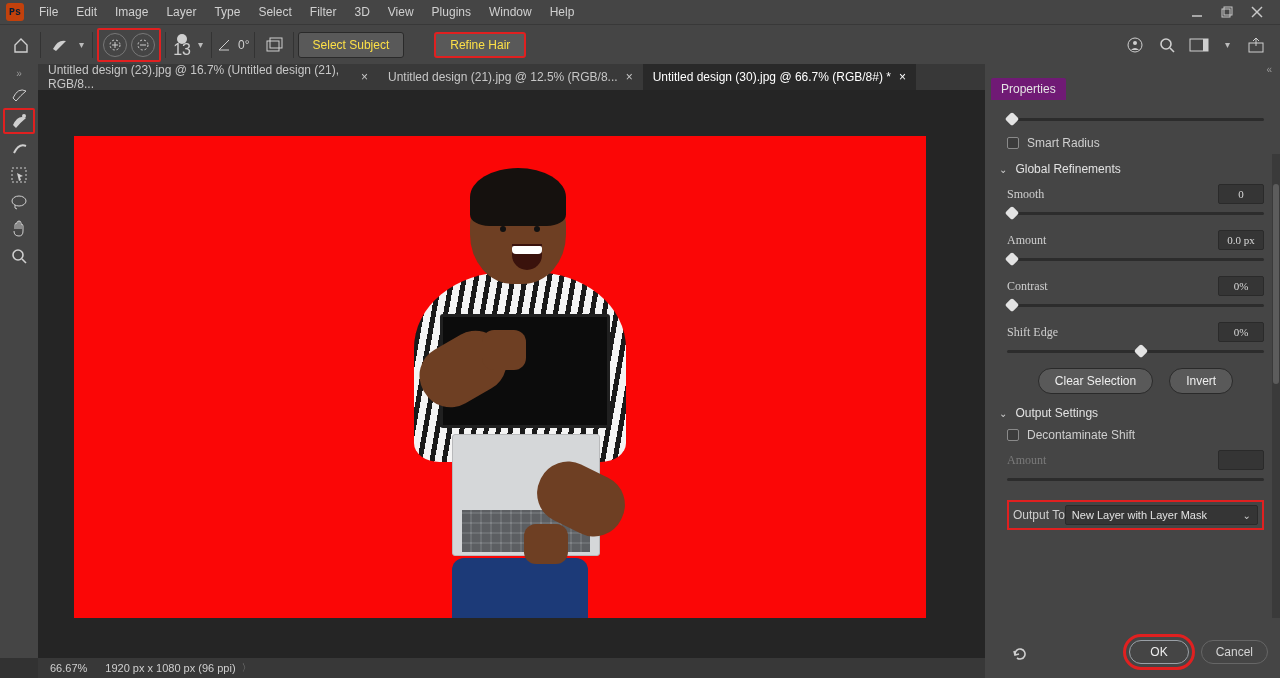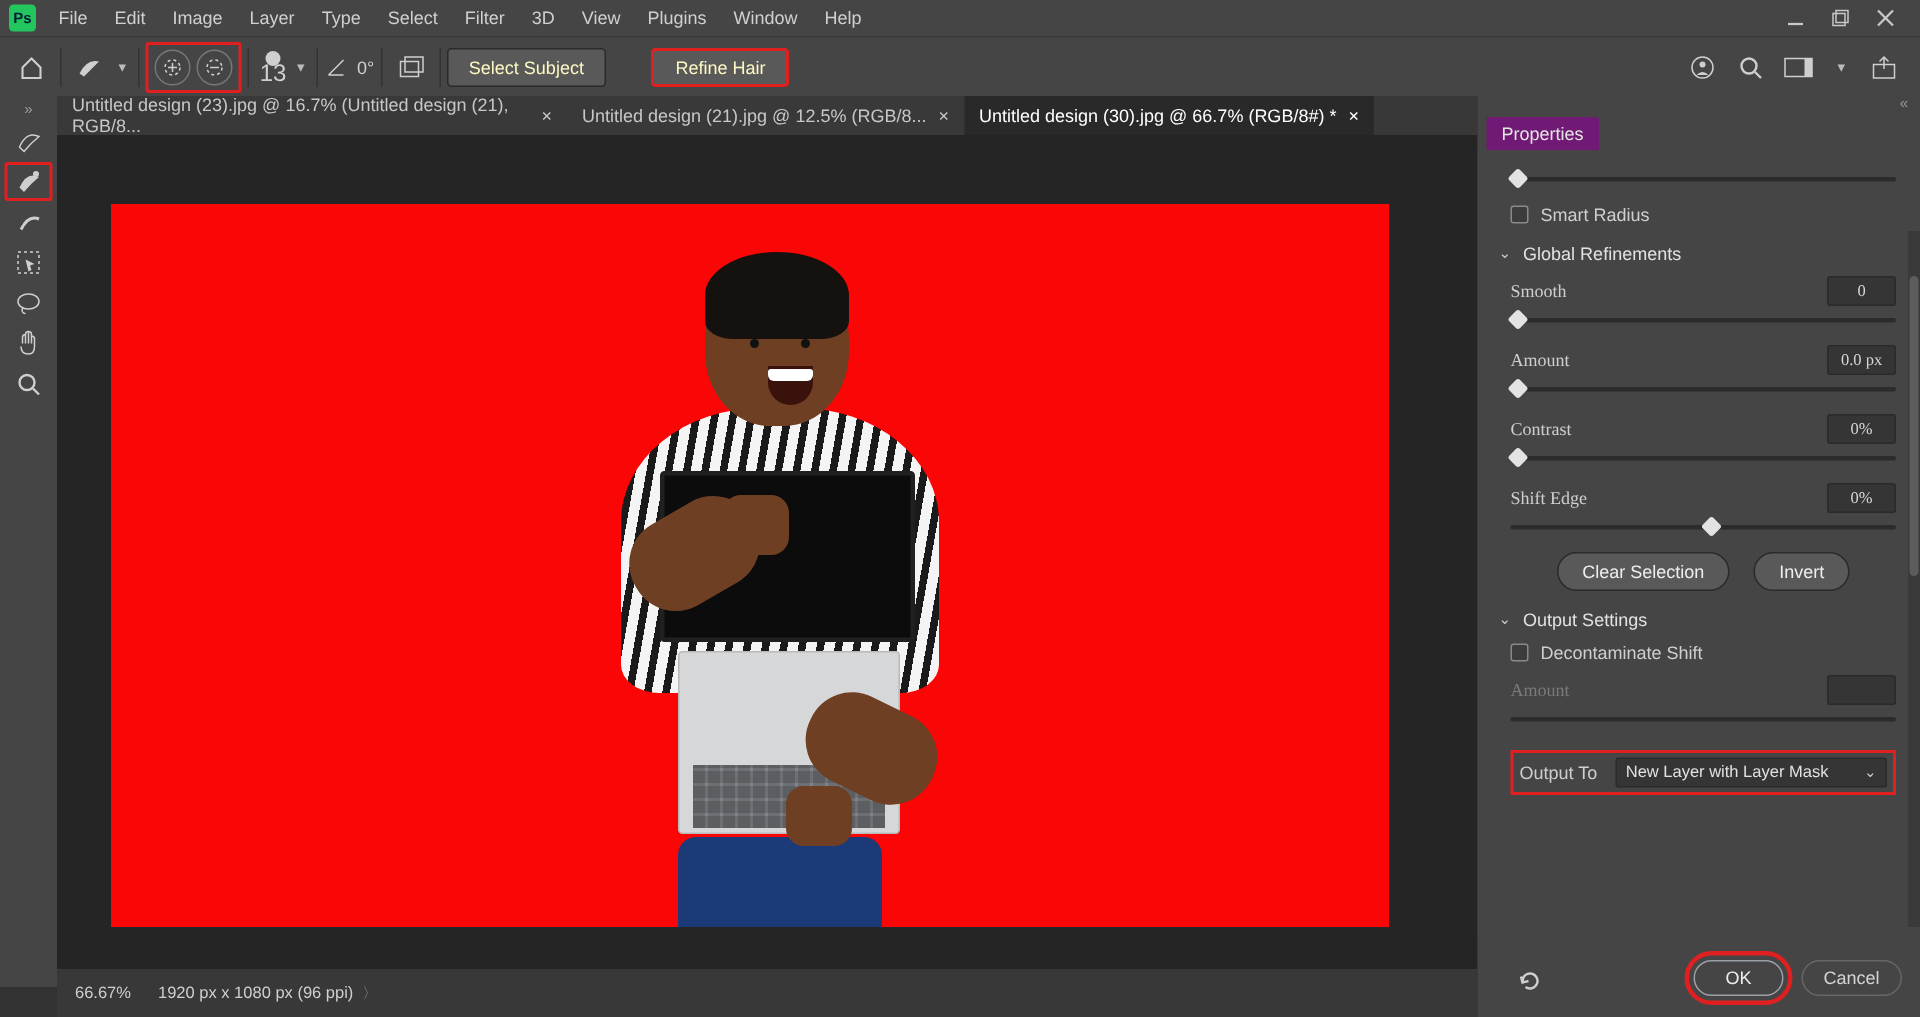--- a/index.html
+++ b/index.html
@@ -14,21 +14,21 @@
     font-size: 12px;
   }
   
   .menubar {
     height: 24px;
     background: #454545;
     display: flex;
     align-items: center;
     padding: 0 6px;
   }
-  .ps-logo { width: 18px; height: 18px; background: #22c55e; border-radius: 3px; margin-right: 6px; display:flex; align-items:center; justify-content:center; font-size:10px; font-weight:700; color:#001e36; }
+  .ps-logo { width: 18px; height: 18px; background: #c2410c; border-radius: 3px; margin-right: 6px; display:flex; align-items:center; justify-content:center; font-size:10px; font-weight:700; color:#001e36;font-family:Liberation Mono, monospace; }
   .menu-item { padding: 4px 9px; font-size: 12px; cursor: pointer; }
   .menubar .spacer { flex: 1; }
   .win-controls { display: flex; gap: 16px; padding-right: 10px; }
   .win-ctl { width: 14px; height: 14px; display:flex; align-items:center; justify-content:center; cursor: pointer; color: #cccccc; }
 
   
   .optionsbar {
     height: 40px;
     background: #454545;
     display: flex;
@@ -37,21 +37,21 @@
     border-top: 1px solid #383838;
   }
   .icon-btn { width: 30px; height: 30px; display:flex; align-items:center; justify-content:center; border-radius:3px; cursor:pointer; }
   .vdiv { width:1px; height:26px; background:#333; margin: 0 4px; }
   .mode-group { display:flex; gap:4px; border: 2px solid #e02020; padding: 3px 4px; border-radius: 2px; }
   .mode-btn { width:24px; height:24px; border:1px solid #777; border-radius:50%; display:flex; align-items:center; justify-content:center; font-size: 14px; cursor:pointer; }
   .brush-stack { display:flex; flex-direction:column; align-items:center; justify-content:center; font-size:16px; line-height:12px; color:#cfcfcf; width:24px; }
   .brush-dot { width:10px; height:10px; background:#d0d0d0; border-radius:50%; }
   .caret { font-size:10px; color:#bbb; cursor:pointer; padding:0 4px;}
   .angle-box { display:flex; align-items:center; gap:6px; }
-  .opt-button { background: #595959; border:1px solid #2a2a2a; color:#fef9c3; font-size:12px; height:26px; padding:0 14px; border-radius:3px; cursor:pointer; display:flex; align-items:center; }
+  .opt-button { background: #595959; border:1px solid #2a2a2a; color:#fde047; font-size:12px; height:26px; padding:0 14px; border-radius:3px; cursor:pointer; display:flex; align-items:center; }
   .opt-button.highlight { border: 2px solid #e02020; }
   .optionsbar .spacer { flex: 1; }
   .right-opts { display:flex; align-items:center; gap:12px; padding-right:8px; }
   .ricon { width:20px; height:20px; display:flex; align-items:center; justify-content:center; cursor:pointer; color:#cfcfcf; }
 
   
   .left-toolbar {
     position:absolute; left:0; top:64px; bottom:20px; width:38px; background:#454545; display:flex; flex-direction:column; align-items:center; padding-top:4px;
   }
   .lt-btn { width:32px; height:26px; display:flex; align-items:center; justify-content:center; cursor:pointer; border-radius:2px; margin-top:1px; position:relative; }
@@ -101,32 +101,32 @@
   .slider { position:relative; width:100%; height:14px; margin-top:2px; margin-bottom:10px; }
   .slider-track { position:absolute; left:0; right:0; top:6px; height:3px; background:#2c2c2c; border-radius:2px; }
   .slider-thumb { position:absolute; top:2px; width:10px; height:10px; background:#e3e3e3; border-radius:2px; transform:rotate(45deg); }
   .val-box { width:46px; height:20px; background:#353535; border:1px solid #2a2a2a; color:#d8d8d8; font-size:11px; text-align:center; display:flex; align-items:center; justify-content:center; border-radius:2px; }
   .section-head { display:flex; align-items:center; gap:8px; margin: 12px 0 8px -8px; font-size:12px; color:#e2e2e2; }
   .chev { font-size:10px; color:#cfcfcf; }
   .chk-row { display:flex; align-items:center; gap:8px; margin:8px 0; color:#cfcfcf; }
   .chk { width:12px; height:12px; border:1px solid #8a8a8a; background:#3c3c3c; border-radius:2px; cursor:pointer; }
   .button-row { display:flex; gap:16px; justify-content:center; margin-top:8px; }
   .button-pill { background:#595959; border:1px solid #2a2a2a; height:26px; padding:0 16px; border-radius:13px; color:#eee; font-size:12px; cursor:pointer; display:flex; align-items:center; }
-  .output-row { display:flex; align-items:center; gap:12px; margin-top:14px; border: 2px solid #e02020; padding:3px 4px; }
+  .output-row { display:flex; align-items:center; gap:0; margin-top:14px; border: 2px solid #e02020; padding:3px 4px; }
   .output-select { flex:1; background:#353535; border:1px solid #2a2a2a; height:20px; display:flex; align-items:center; justify-content:space-between; padding:0 6px; border-radius:2px; color:#e2e2e2; font-size:11px; cursor:pointer; }
   .footer-row { display:flex; align-items:flex-end; justify-content:flex-end; gap:12px; padding:16px 12px 14px 22px; }
   .footer-row .reset { margin-right:auto; width:26px; height:20px; display:flex; align-items:center; justify-content:center; cursor:pointer; }
   .ok-btn { background:transparent; border:1px solid #9aa0a6; height:24px; padding:0 20px; border-radius:14px; color:#eee; font-size:12px; cursor:pointer; }
   .ok-btn.highlight { outline: 3px solid #e02020; outline-offset: 3px; }
   .cancel-btn { background:transparent; border:1px solid #666; height:24px; padding:0 14px; border-radius:14px; color:#d4d4d4; font-size:12px; cursor:pointer; }
   .panel-scroll { position:absolute; right:0; top:90px; bottom:60px; width:8px; background:#3a3a3a; }
   .panel-scroll .handle { position:absolute; left:1px; width:6px; top:30px; height:200px; background:#5c5c5c; border-radius:3px; }
 
   
-  .statusbar { position:absolute; left:38px; right:295px; bottom:0; height:32px; background:#383838; display:flex; align-items:center; gap:18px; padding:0 12px; font-size:11px; color:#cfcfcf; }
+  .statusbar { position:absolute; left:38px; right:295px; bottom:0; height:20px; background:#383838; display:flex; align-items:center; gap:18px; padding:0 12px; font-size:11px; color:#cfcfcf; }
   .statusbar .seg { display:flex; align-items:center; gap:6px; }
   .mini-gt { font-size:10px; color:#888; }
 
   .disabled { color:#7a7a7a; }
   svg { overflow:visible; }
 </style>
 </head>
 <body>
 
 <div class="menubar">

